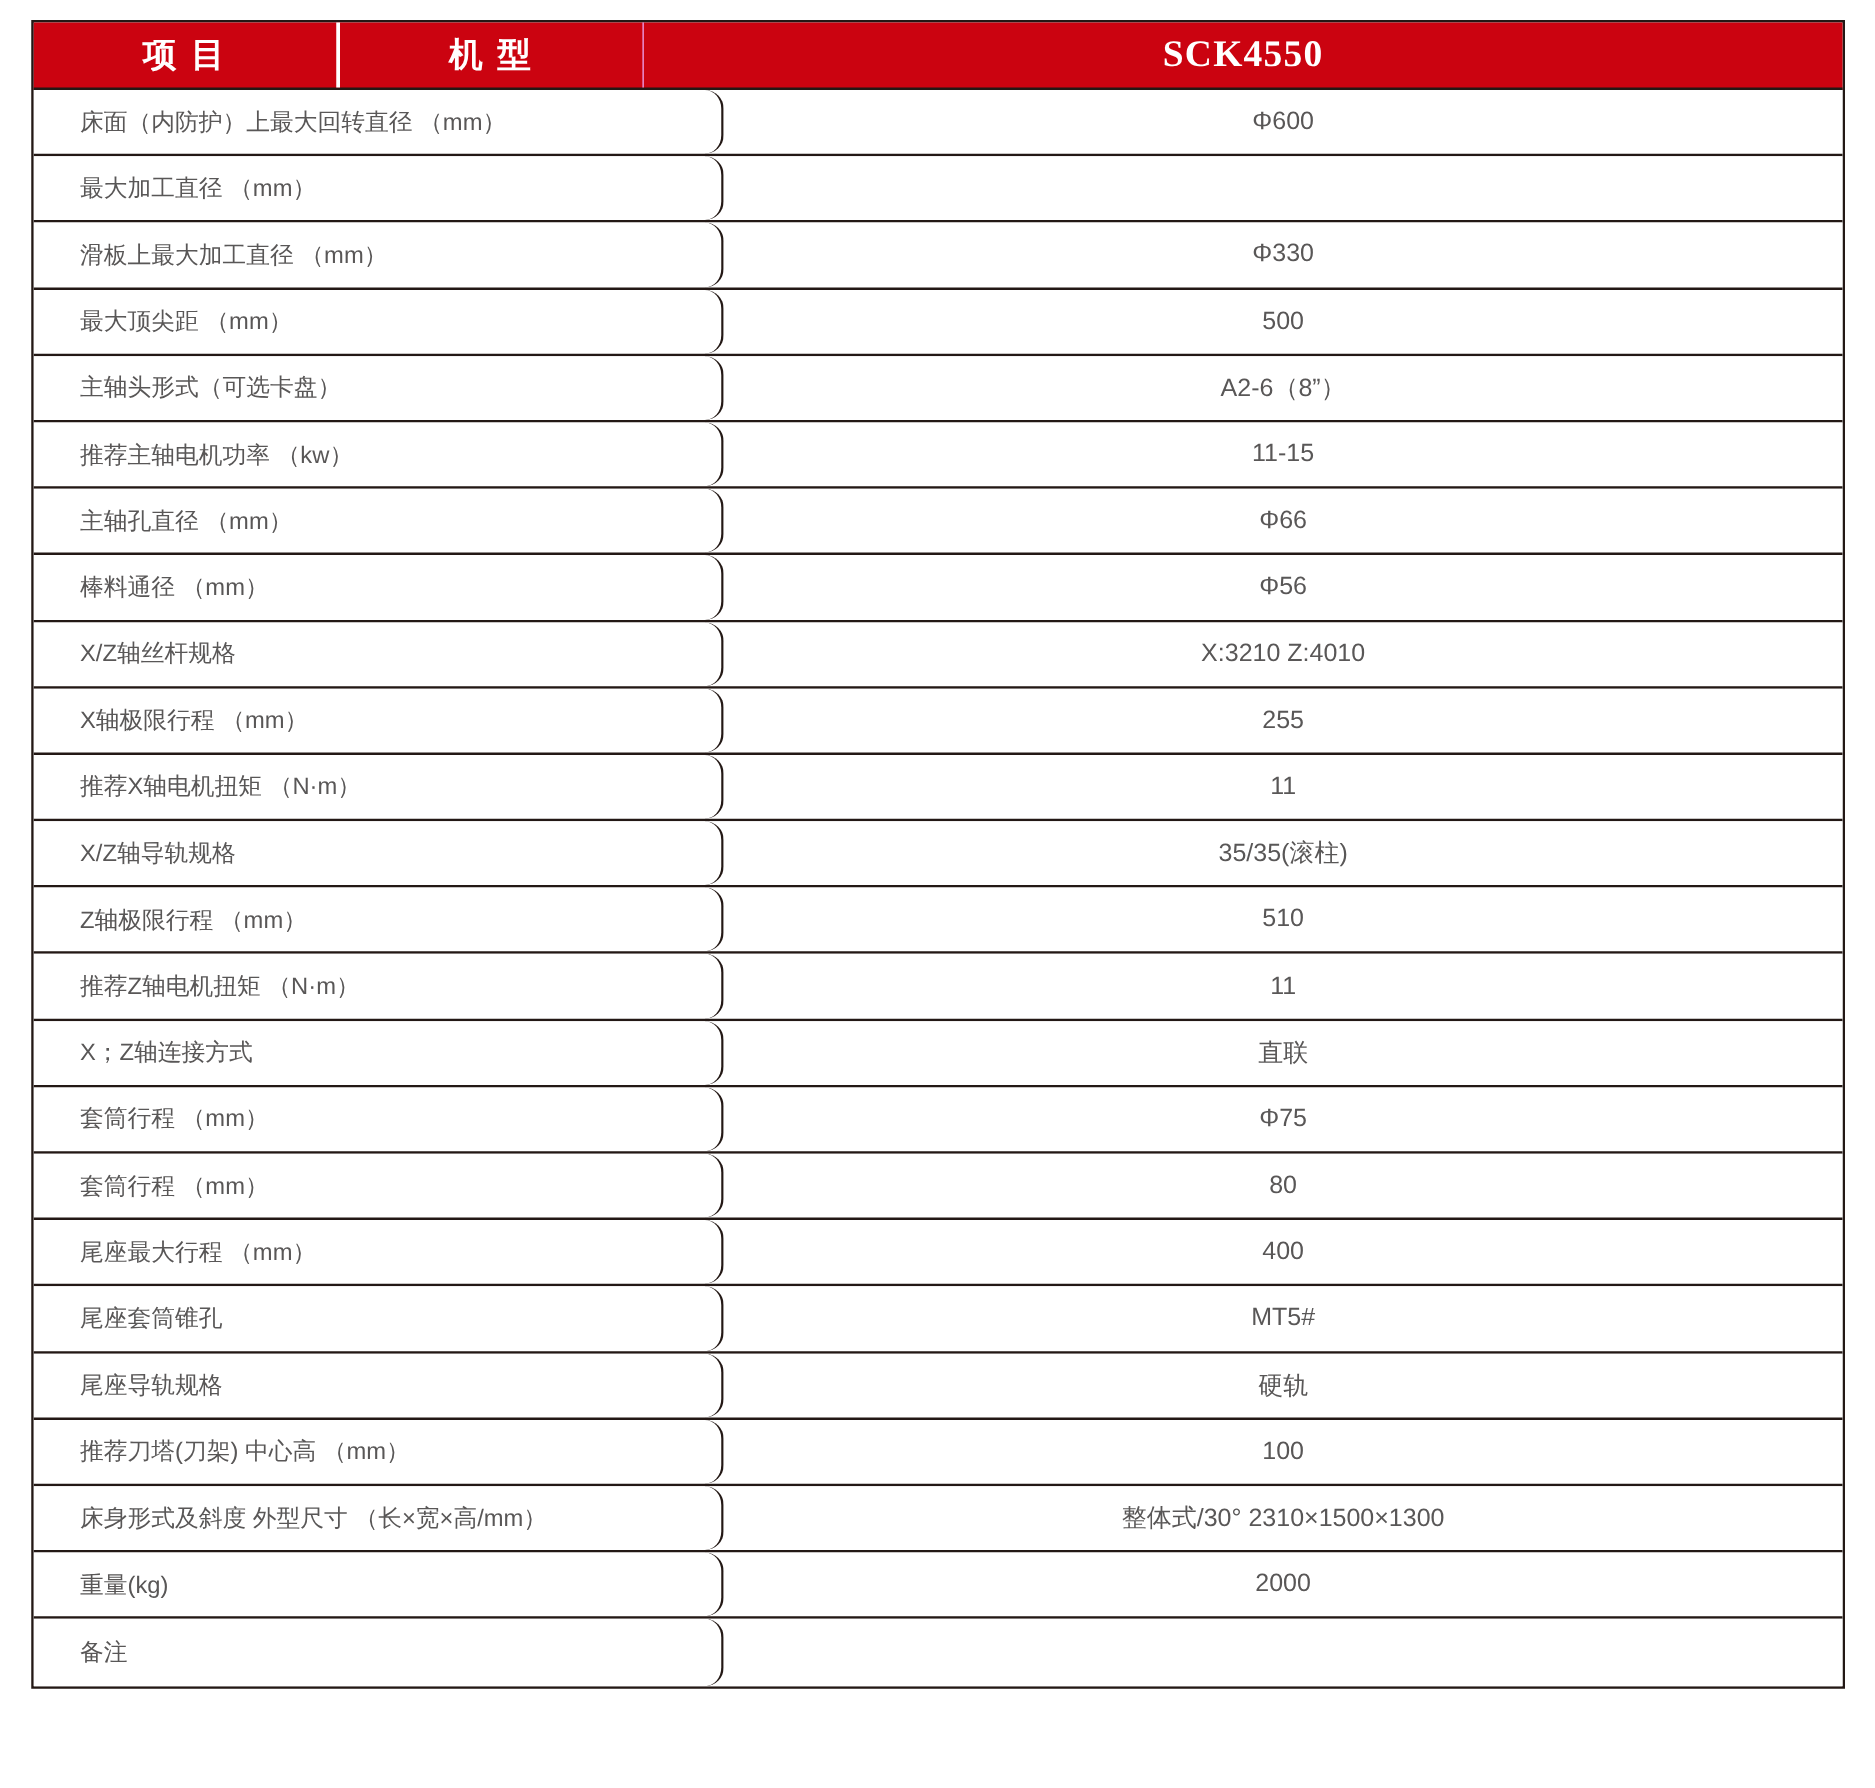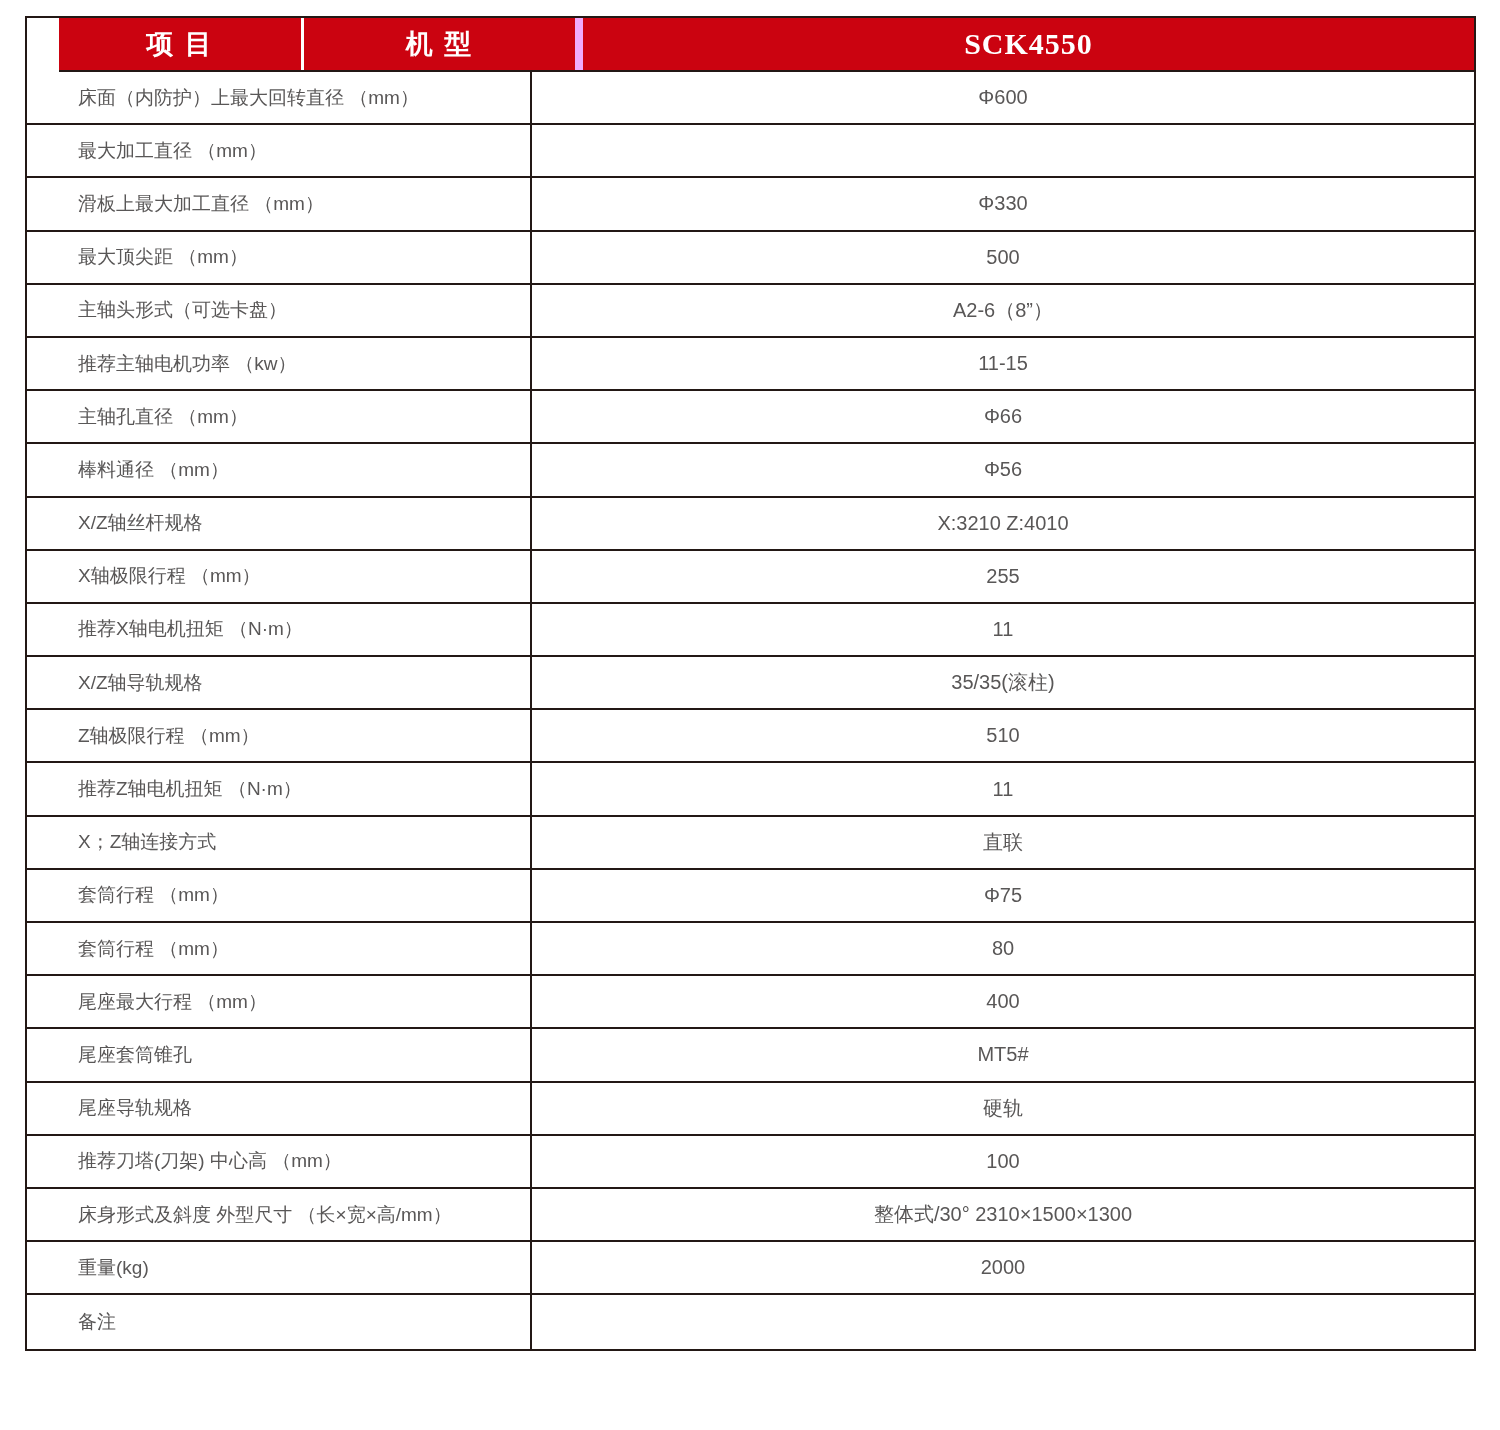--- a/index.html
+++ b/index.html
@@ -24,53 +24,53 @@
     width: 1451px;
     border: 2px solid var(--border);
     background: var(--bg);
   }
   .spec-header {
     display: flex;
     height: 54px;
     background: var(--header-bg);
     color: var(--header-text);
     border-bottom: 2px solid var(--border);
-    margin-left: 32px;
   }
   .spec-header .hcell {
     display: flex;
     align-items: center;
     justify-content: center;
     font-weight: bold;
     font-size: 27px;
     letter-spacing: 2px;
   }
   .hcell.item { width: 245px; border-right: 3px solid #FFFFFF; }
-  .hcell.model { width: 279px; border-right: 8px solid #f0abfc; }
+  .hcell.model { width: 243px; border-right: 1px solid #f0abfc; }
   .hcell.value {
     flex: 1;
     font-family: "Liberation Serif", "DejaVu Serif", serif;
     font-size: 30px;
     letter-spacing: 1px;
   }
   .spec-row {
     display: flex;
     height: 53.2px;
     border-bottom: 2px solid var(--border);
     background: var(--bg);
   }
   .spec-row:last-child { border-bottom: none; }
   .cell-label {
-    width: 505px;
+    width: 552px;
     border-right: 2px solid var(--border);
     display: flex;
     align-items: center;
-    padding-left: 51px;
+    padding-left: 37px;
     font-size: 19px;
     color: var(--text);
+    border-radius: 15px;
   }
   .cell-value {
     flex: 1;
     display: flex;
     align-items: center;
     justify-content: center;
     font-size: 20px;
     color: var(--text);
   }
 </style>

